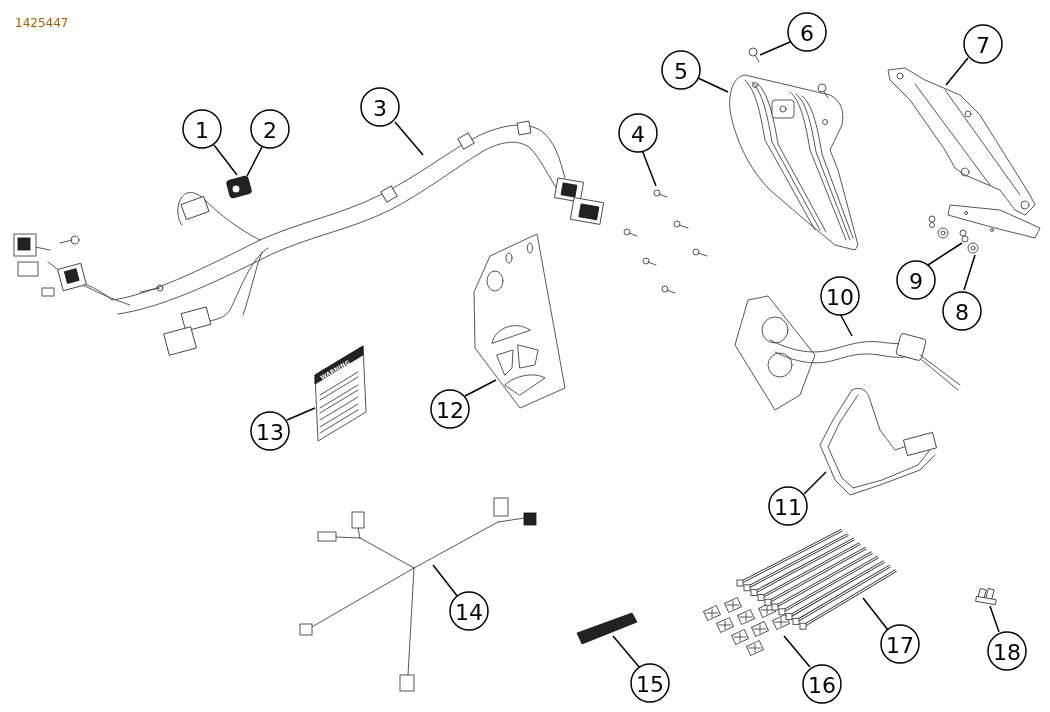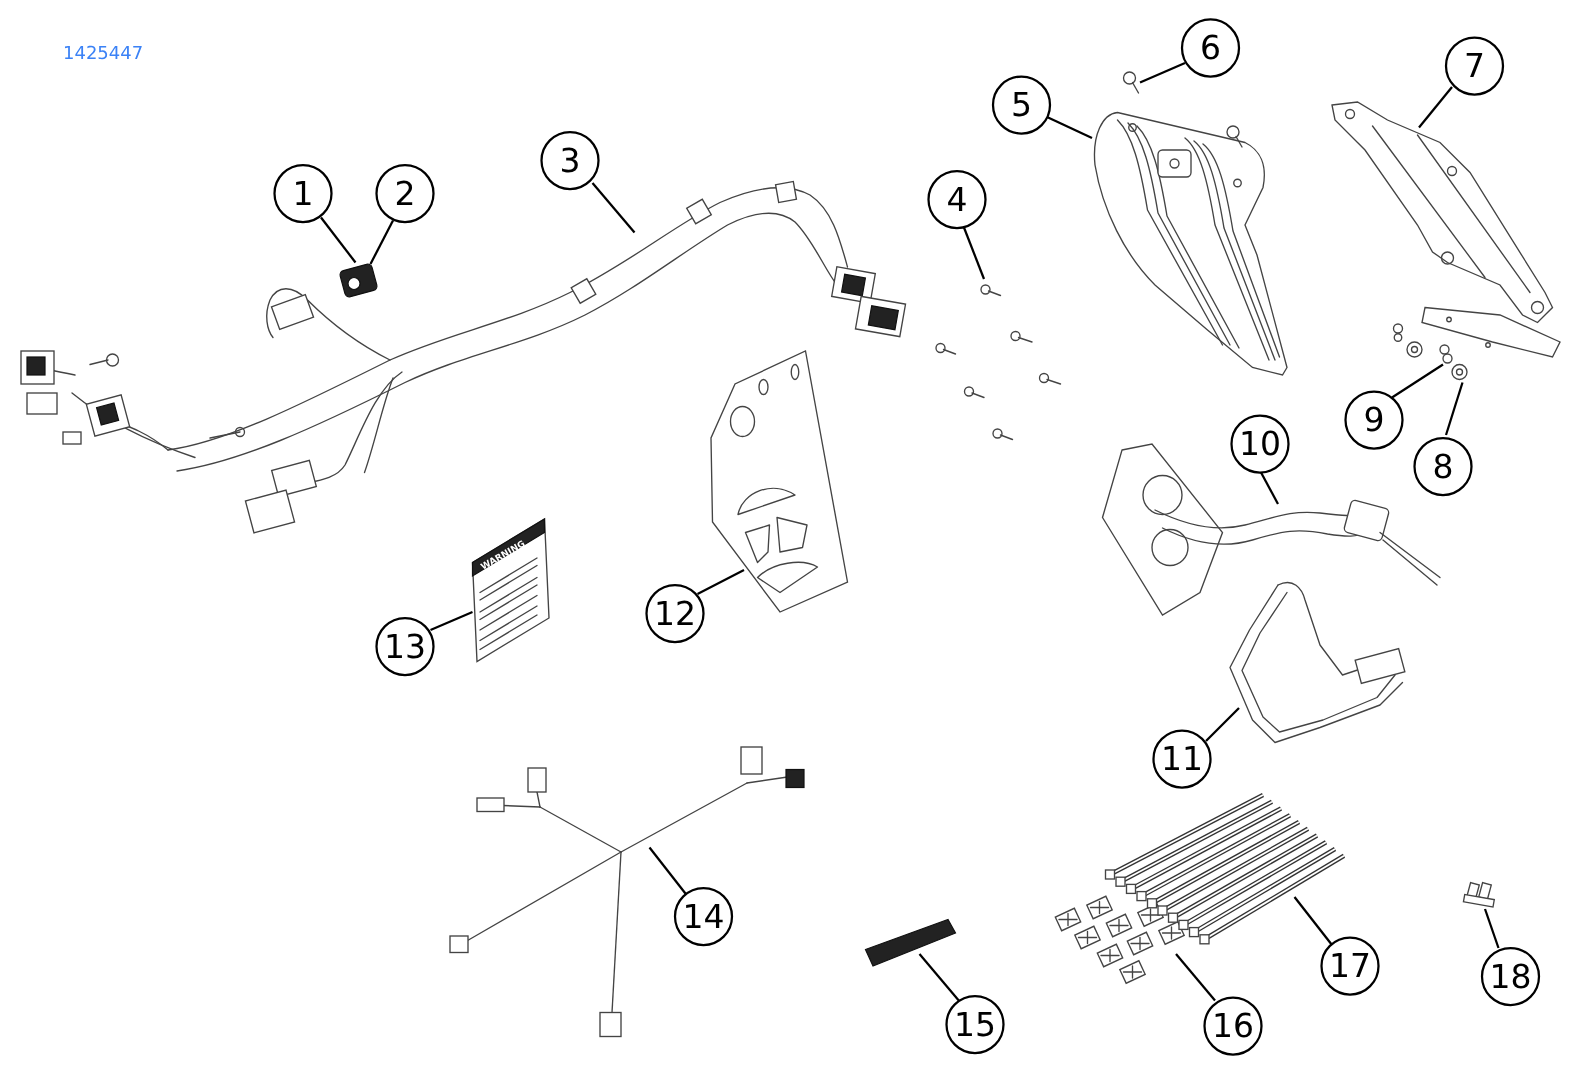--- a/index.html
+++ b/index.html
@@ -1,18 +1,18 @@
 <!DOCTYPE html>
 <html><head>
 <meta charset="utf-8">
 <style>
   html, body { margin: 0; padding: 0; background: #ffffff; }
   body { width: 1050px; height: 712px; position: relative; overflow: hidden;
          font-family: "DejaVu Sans", sans-serif; }
-  #ref { position: absolute; left: 15px; top: 28px; font-size: 12px; color: #3b82f6; margin-left: 27px; }
+  #ref { position: absolute; left: 15px; top: 16px; font-size: 12px; color: #a16207; }
   svg#diagram { position: absolute; left: 0; top: 0; }
   .part { fill: none; stroke: #444; stroke-width: 0.9; stroke-linejoin: round; stroke-linecap: round; }
   .partfill { fill: #fff; stroke: #444; stroke-width: 0.9; }
   .dark { fill: #222; stroke: #111; stroke-width: 0.8; }
   .leader { stroke: #000; stroke-width: 1.5; fill: none; }
   .callout-circle { fill: #fff; stroke: #000; stroke-width: 1.5; }
   .callout-text { font-family: "DejaVu Sans", sans-serif; font-size: 22px; fill: #000; text-anchor: middle; dominant-baseline: central; }
   .label-text { font-family: "DejaVu Sans", sans-serif; font-size: 5px; fill: #333; }
 </style>
 </head>

